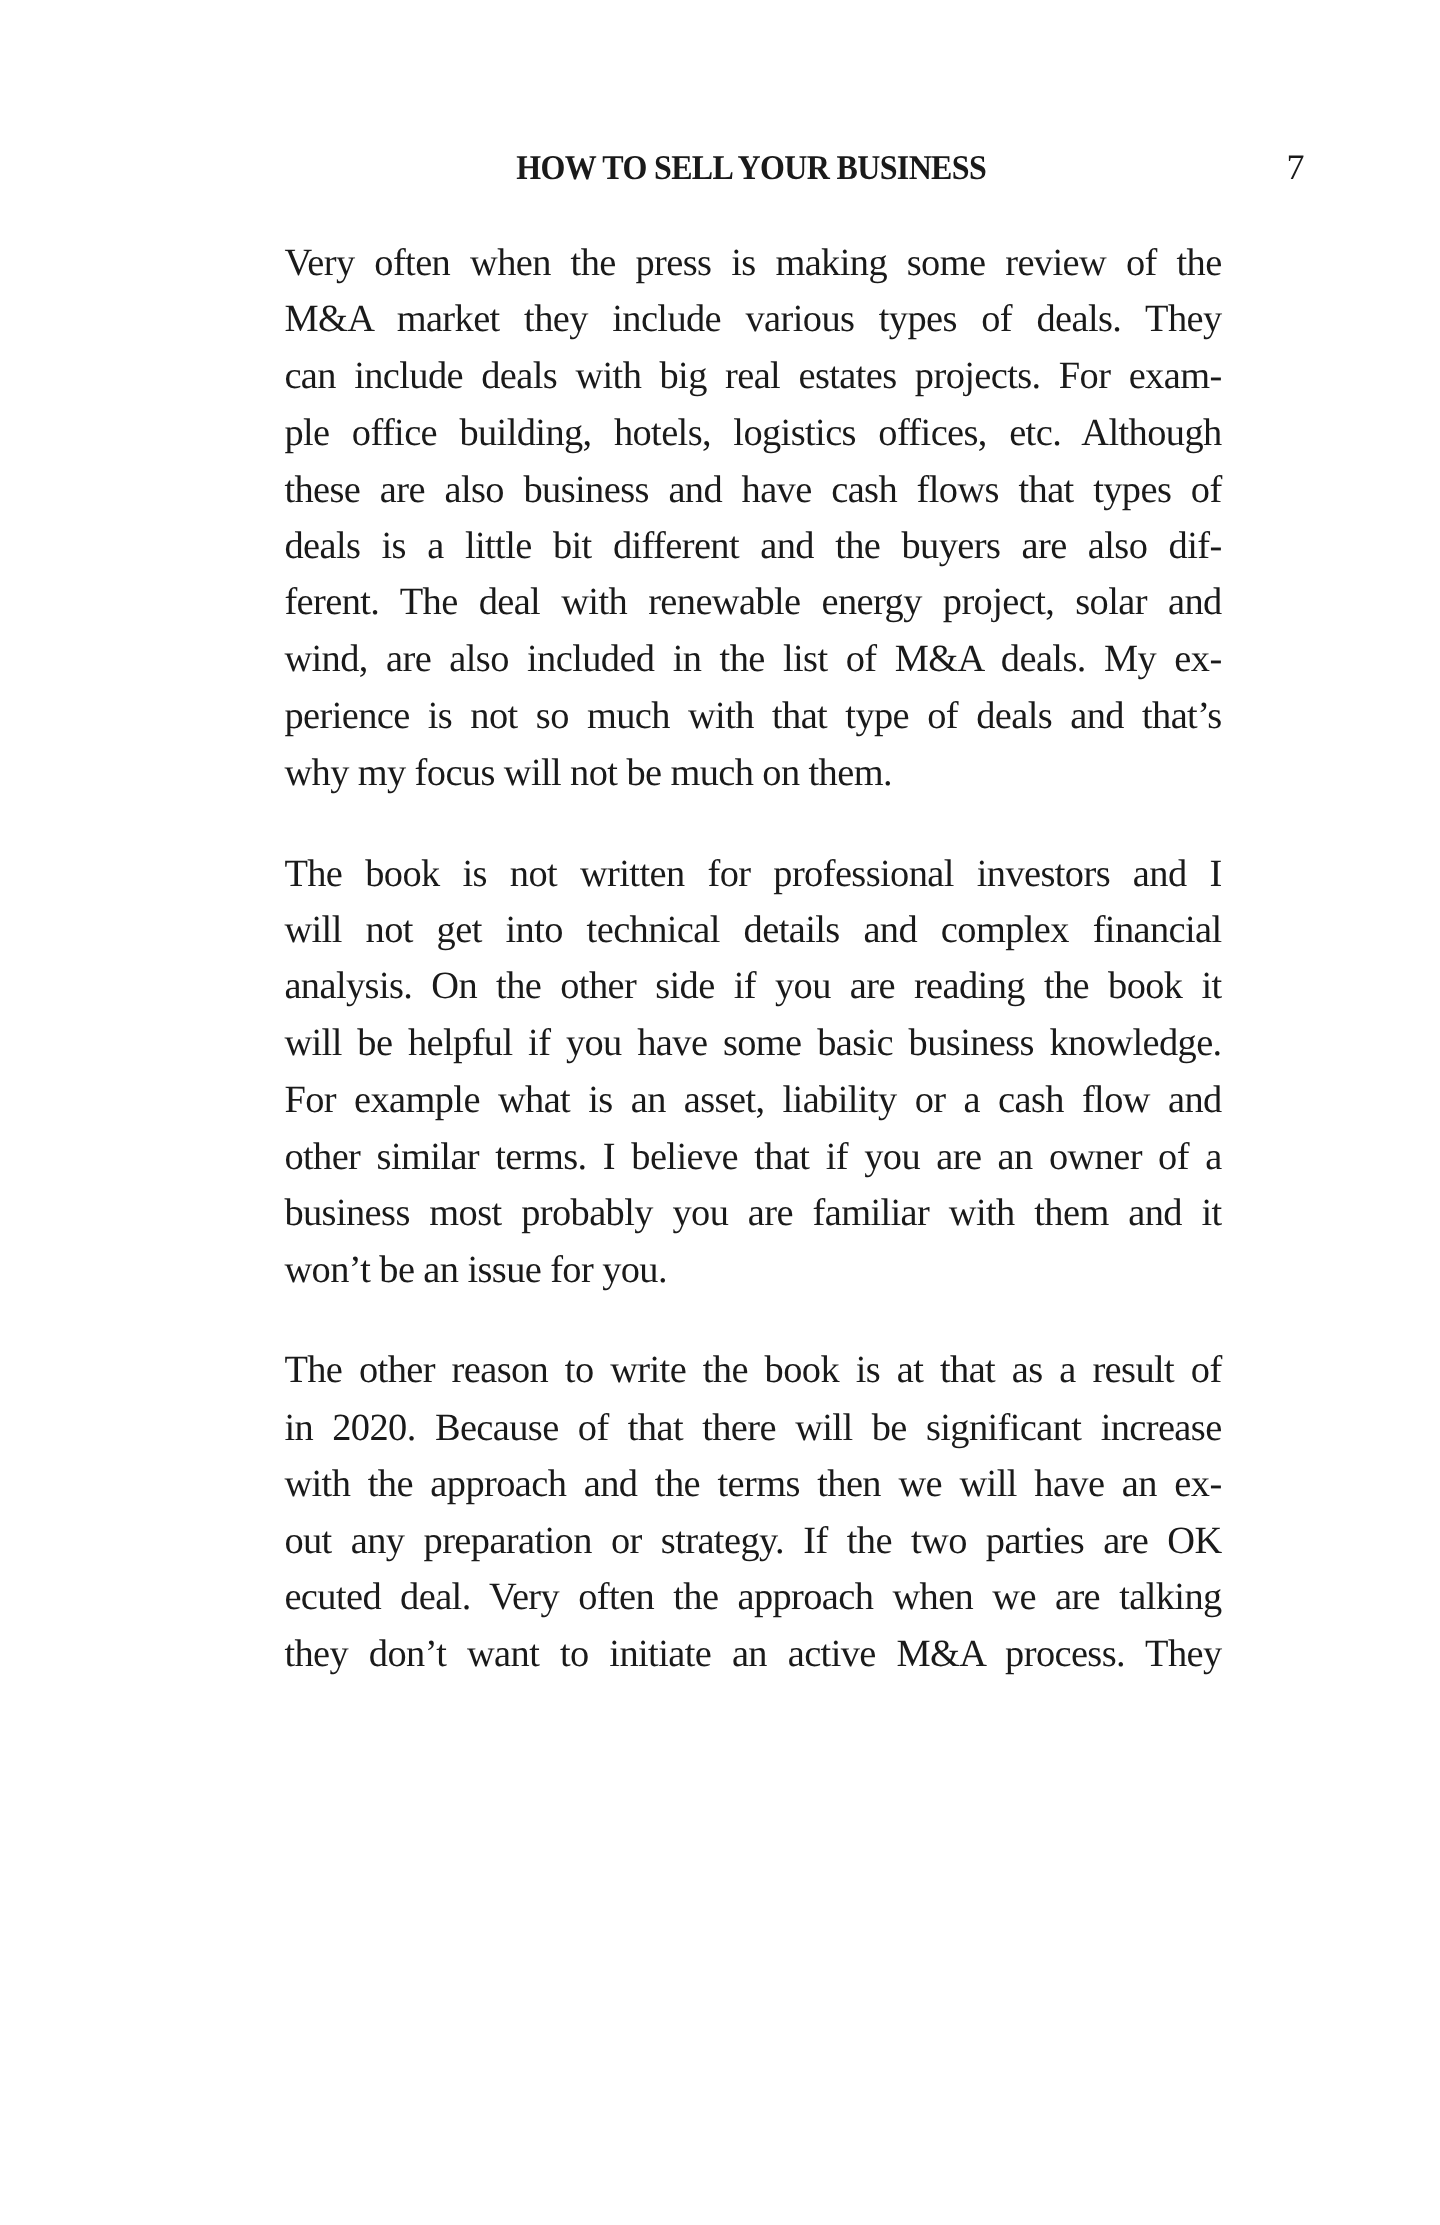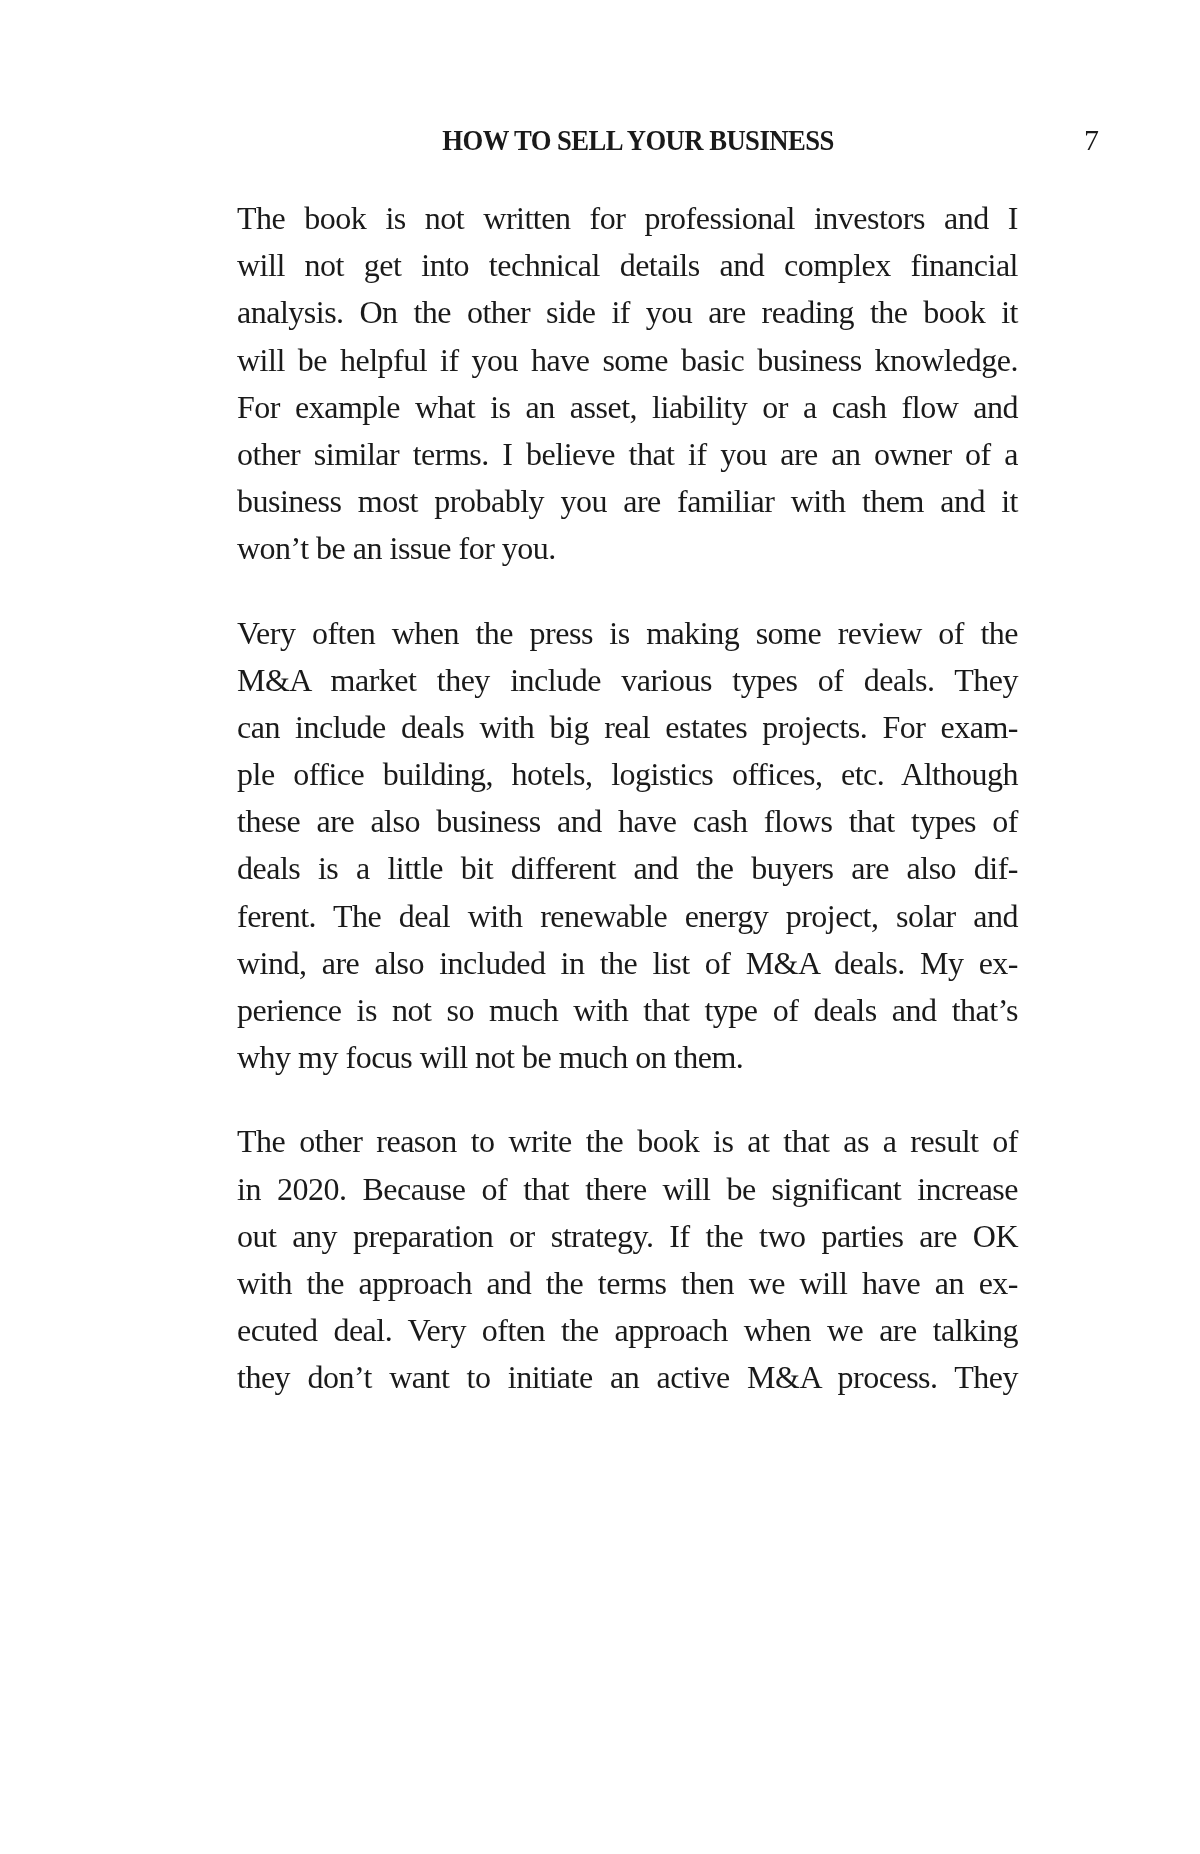--- a/index.html
+++ b/index.html
@@ -1,18 +1,18 @@
 <!DOCTYPE html>
 <html><head>
 <meta charset="utf-8">
 <style>
   html, body { margin: 0; padding: 0; background: #ffffff; }
   body { width: 1200px; height: 1854px; position: relative; overflow: hidden;
          font-family: "Liberation Serif", "DejaVu Serif", serif; color: #1a1a1a; }
-  .header { position: absolute; top: 118px; left: 249px; width: 781px; height: 44px; }
+  .header { position: absolute; top: 118px; left: 237px; width: 781px; height: 44px; }
   .header-title { position: absolute; left: 146px; width: 486px; top: 0; text-align: center;
                   font-weight: bold; font-size: 29px; letter-spacing: -0.6px; line-height: 44px;
                   transform: scaleX(0.92); transform-origin: center; white-space: nowrap; }
   .page-number { position: absolute; left: 835px; top: 0; font-size: 30px; line-height: 44px; }
   .body-text { position: absolute; left: 237px; top: 195px; width: 781px; }
   .para { margin: 0 0 37px 0; }
   .line { display: block; height: 47.2px; line-height: 47.2px; font-size: 32px;
           white-space: nowrap; overflow: visible; text-align: justify; text-align-last: justify;
           letter-spacing: -0.5px; }
   .line.last { text-align-last: left; }
@@ -20,42 +20,42 @@
 </head>
 <body>
 
 <div class="header">
   <div class="header-title">HOW TO SELL YOUR BUSINESS</div>
   <div class="page-number">7</div>
 </div>
 
 <div class="body-text">
   <p class="para">
-      <span class="line">The book is not written for professional investors and I</span>
-      <span class="line">will not get into technical details and complex financial</span>
-      <span class="line">analysis. On the other side if you are reading the book it</span>
-      <span class="line">will be helpful if you have some basic business knowledge.</span>
-      <span class="line">For example what is an asset, liability or a cash flow and</span>
-      <span class="line">other similar terms. I believe that if you are an owner of a</span>
-      <span class="line">business most probably you are familiar with them and it</span>
-      <span class="line last">won’t be an issue for you.</span>
-    </p>
-  <p class="para">
       <span class="line">Very often when the press is making some review of the</span>
       <span class="line">M&amp;A market they include various types of deals. They</span>
       <span class="line">can include deals with big real estates projects. For exam-</span>
       <span class="line">ple office building, hotels, logistics offices, etc. Although</span>
       <span class="line">these are also business and have cash flows that types of</span>
       <span class="line">deals is a little bit different and the buyers are also dif-</span>
       <span class="line">ferent. The deal with renewable energy project, solar and</span>
       <span class="line">wind, are also included in the list of M&amp;A deals. My ex-</span>
       <span class="line">perience is not so much with that type of deals and that’s</span>
       <span class="line last">why my focus will not be much on them.</span>
     </p>
   <p class="para">
+      <span class="line">The book is not written for professional investors and I</span>
+      <span class="line">will not get into technical details and complex financial</span>
+      <span class="line">analysis. On the other side if you are reading the book it</span>
+      <span class="line">will be helpful if you have some basic business knowledge.</span>
+      <span class="line">For example what is an asset, liability or a cash flow and</span>
+      <span class="line">other similar terms. I believe that if you are an owner of a</span>
+      <span class="line">business most probably you are familiar with them and it</span>
+      <span class="line last">won’t be an issue for you.</span>
+    </p>
+  <p class="para">
       <span class="line">The other reason to write the book is at that as a result of</span>
       <span class="line">in 2020. Because of that there will be significant increase</span>
+      <span class="line">with the approach and the terms then we will have an ex-</span>
       <span class="line">out any preparation or strategy. If the two parties are OK</span>
-      <span class="line">with the approach and the terms then we will have an ex-</span>
       <span class="line">ecuted deal. Very often the approach when we are talking</span>
       <span class="line">they don’t want to initiate an active M&amp;A process. They</span>
     </p>
 </div>
 
 </body></html>

